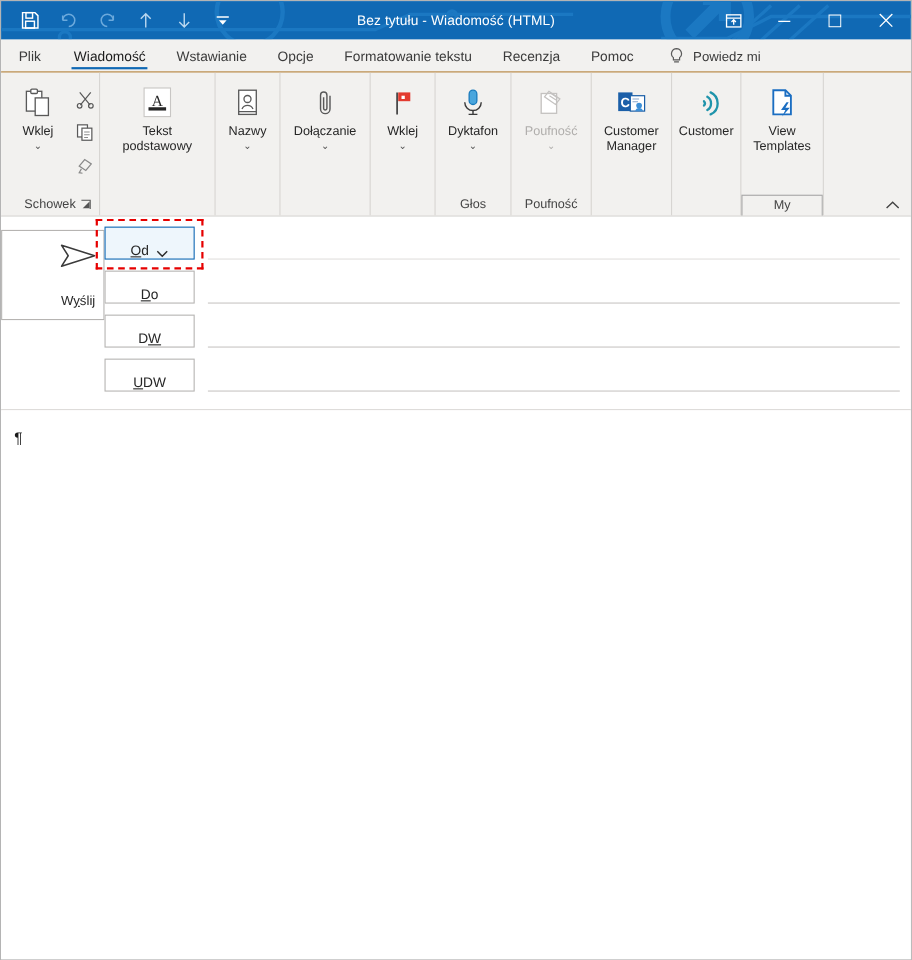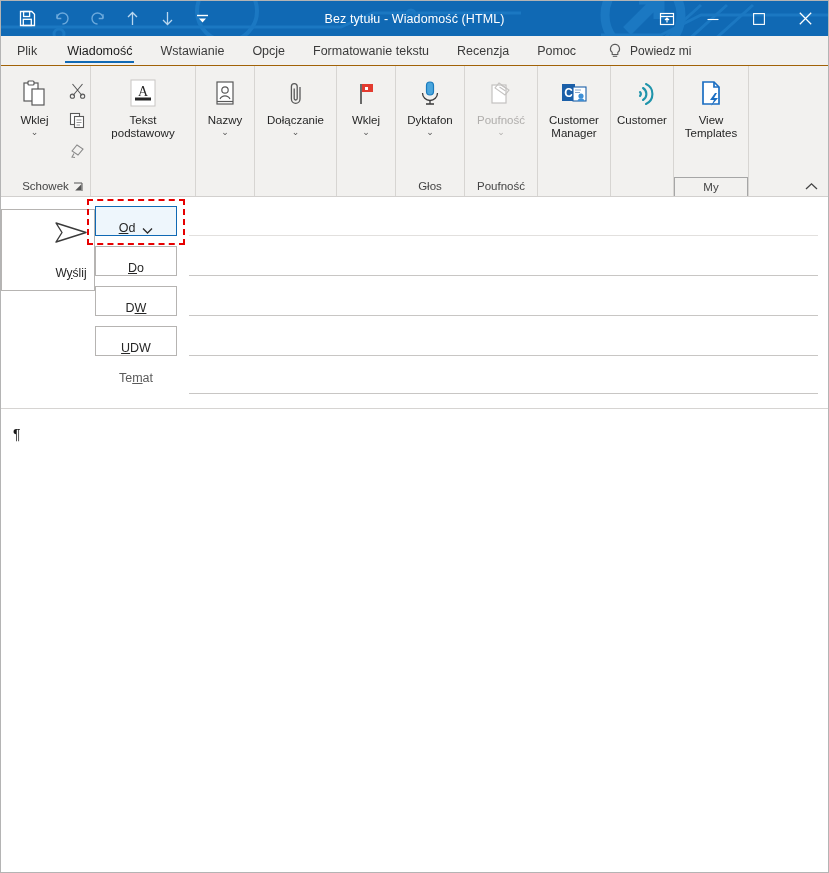--- a/index.html
+++ b/index.html
@@ -677,24 +677,20 @@
         <div class="fieldinput"></div>
       </div>
 
       <div class="fieldrow">
         <div class="fieldbtn">
           <span><u class="ak">U</u>DW</span>
         </div>
         <div class="fieldinput"></div>
       </div>
 
-      <div class="subjrow">
-        <div class="subjlabel">Te<u class="ak">m</u>at</div>
-        <div class="subjinput"></div>
-      </div>
     </div>
 
     <div class="annot" style="left:86px; top:2px; width:98px; height:46px;"></div>
   </div>
 
   <div class="bodyarea">
     <span class="pilcrow">¶</span>
   </div>
 
 </div>

